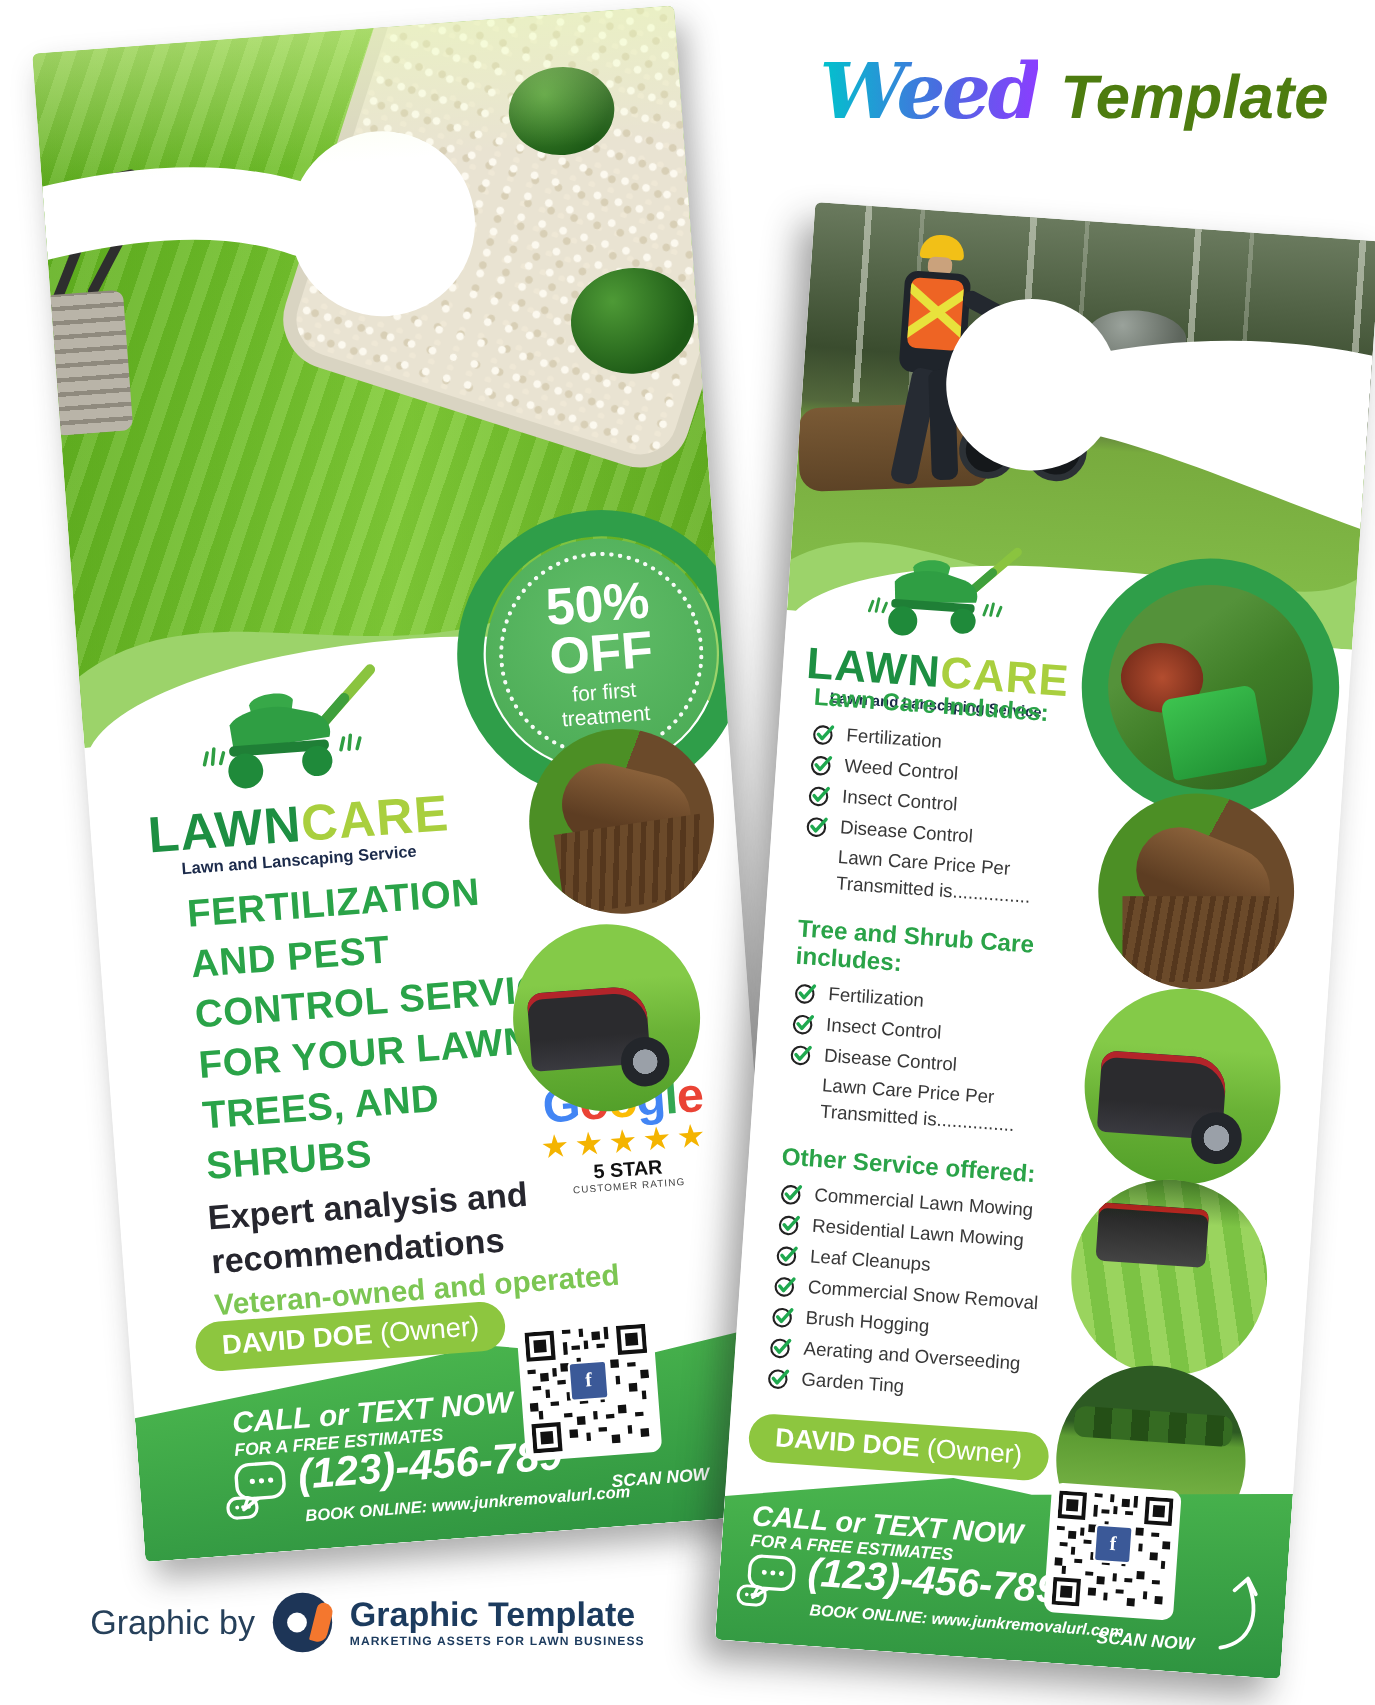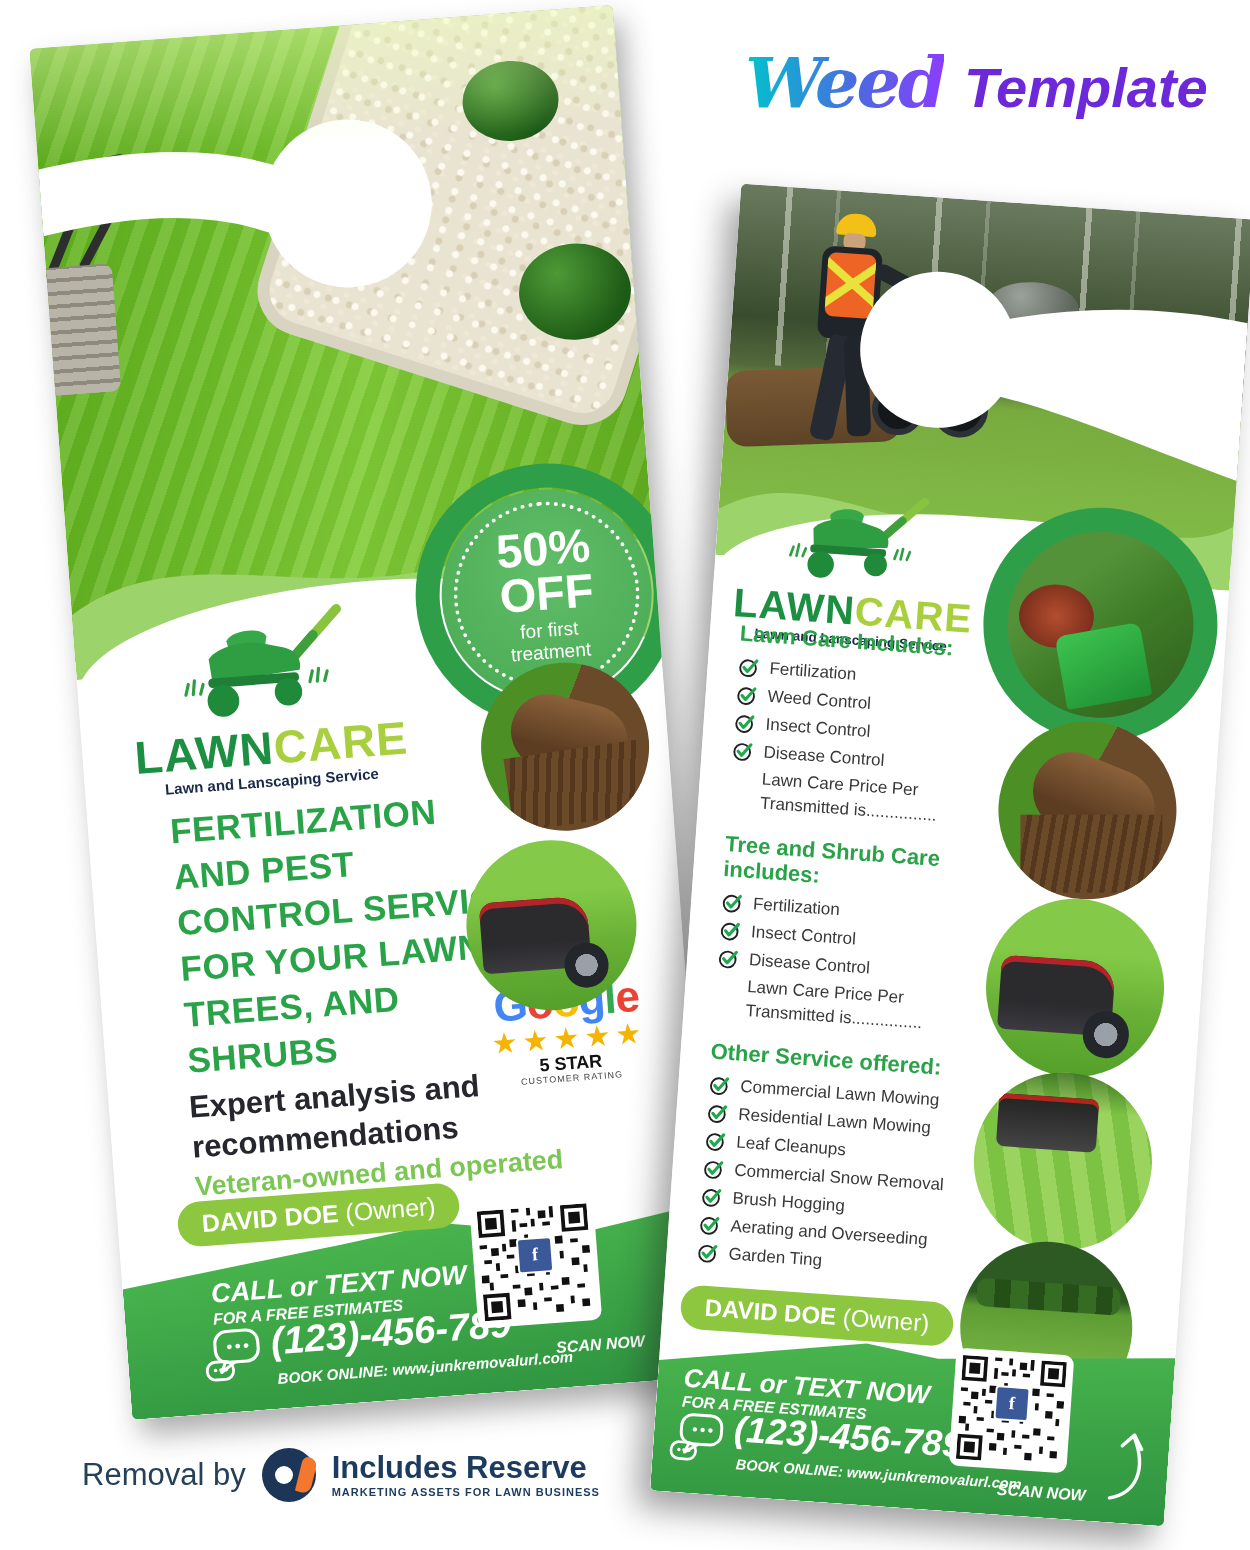--- a/index.html
+++ b/index.html
@@ -4,21 +4,21 @@
 <style>
   html,body{margin:0;padding:0;background:#fff;}
   .stage{position:relative;width:1250px;height:1550px;background:#fff;overflow:hidden;
          font-family:"Liberation Sans",sans-serif;}
 
   
   .canva-mark{position:absolute;left:745px;top:48px;display:flex;align-items:baseline;gap:20px;}
   .canva-word{font-family:"DejaVu Serif",serif;font-style:italic;font-weight:bold;font-size:70px;
     letter-spacing:-3px;background:linear-gradient(90deg,#00c4cc,#4a6be0 55%,#8b3dff);
     -webkit-background-clip:text;background-clip:text;color:transparent;line-height:1;}
-  .template-word{font-style:italic;font-weight:600;font-size:56px;color:#6d28d9;line-height:1;}
+  .template-word{font-style:italic;font-weight:600;font-size:56px;color:#4d7c0f;line-height:1;}
 
   
   .hanger{position:absolute;background:#fff;border-radius:6px;overflow:hidden;}
   .hl{left:80px;top:25px;width:585px;height:1375px;transform:rotate(-4.3deg);
       box-shadow:8px 16px 28px rgba(40,40,40,.38);}
   .hr{left:695px;top:200px;width:515px;height:1310px;transform:rotate(4deg);
       box-shadow:-12px 18px 32px rgba(30,30,30,.42);}
 
   
   .hl-photo{position:absolute;left:0;top:0;right:0;height:615px;overflow:hidden;
@@ -573,21 +573,21 @@
         <div class="fb-badge">f</div>
       </div>
     <div class="f-scan" style="left:346px;top:1276px;font-size:16px;">SCAN NOW</div>
     <svg class="arrow-icon" style="left:452px;top:1196px;" width="46" height="96" viewBox="0 0 40 80">
       <path d="M6 76 C30 70 36 48 24 22" fill="none" stroke="#fff" stroke-width="3" stroke-linecap="round"></path>
       <path d="M14 30 L24 20 L31 32" fill="none" stroke="#fff" stroke-width="3" stroke-linecap="round" stroke-linejoin="round"></path>
     </svg>
   </div>
 
   <div class="credit">
-    <span class="credit-prefix">Removal by</span>
+    <span class="credit-prefix">Graphic by</span>
     <span class="gr-mark"></span>
     <span class="gr-text">
-      <div class="name">Includes Reserve</div>
+      <div class="name">Graphic Template</div>
       <div class="tagline">MARKETING ASSETS FOR LAWN BUSINESS</div>
     </span>
   </div>
 
 </div>
 
 </body></html>

